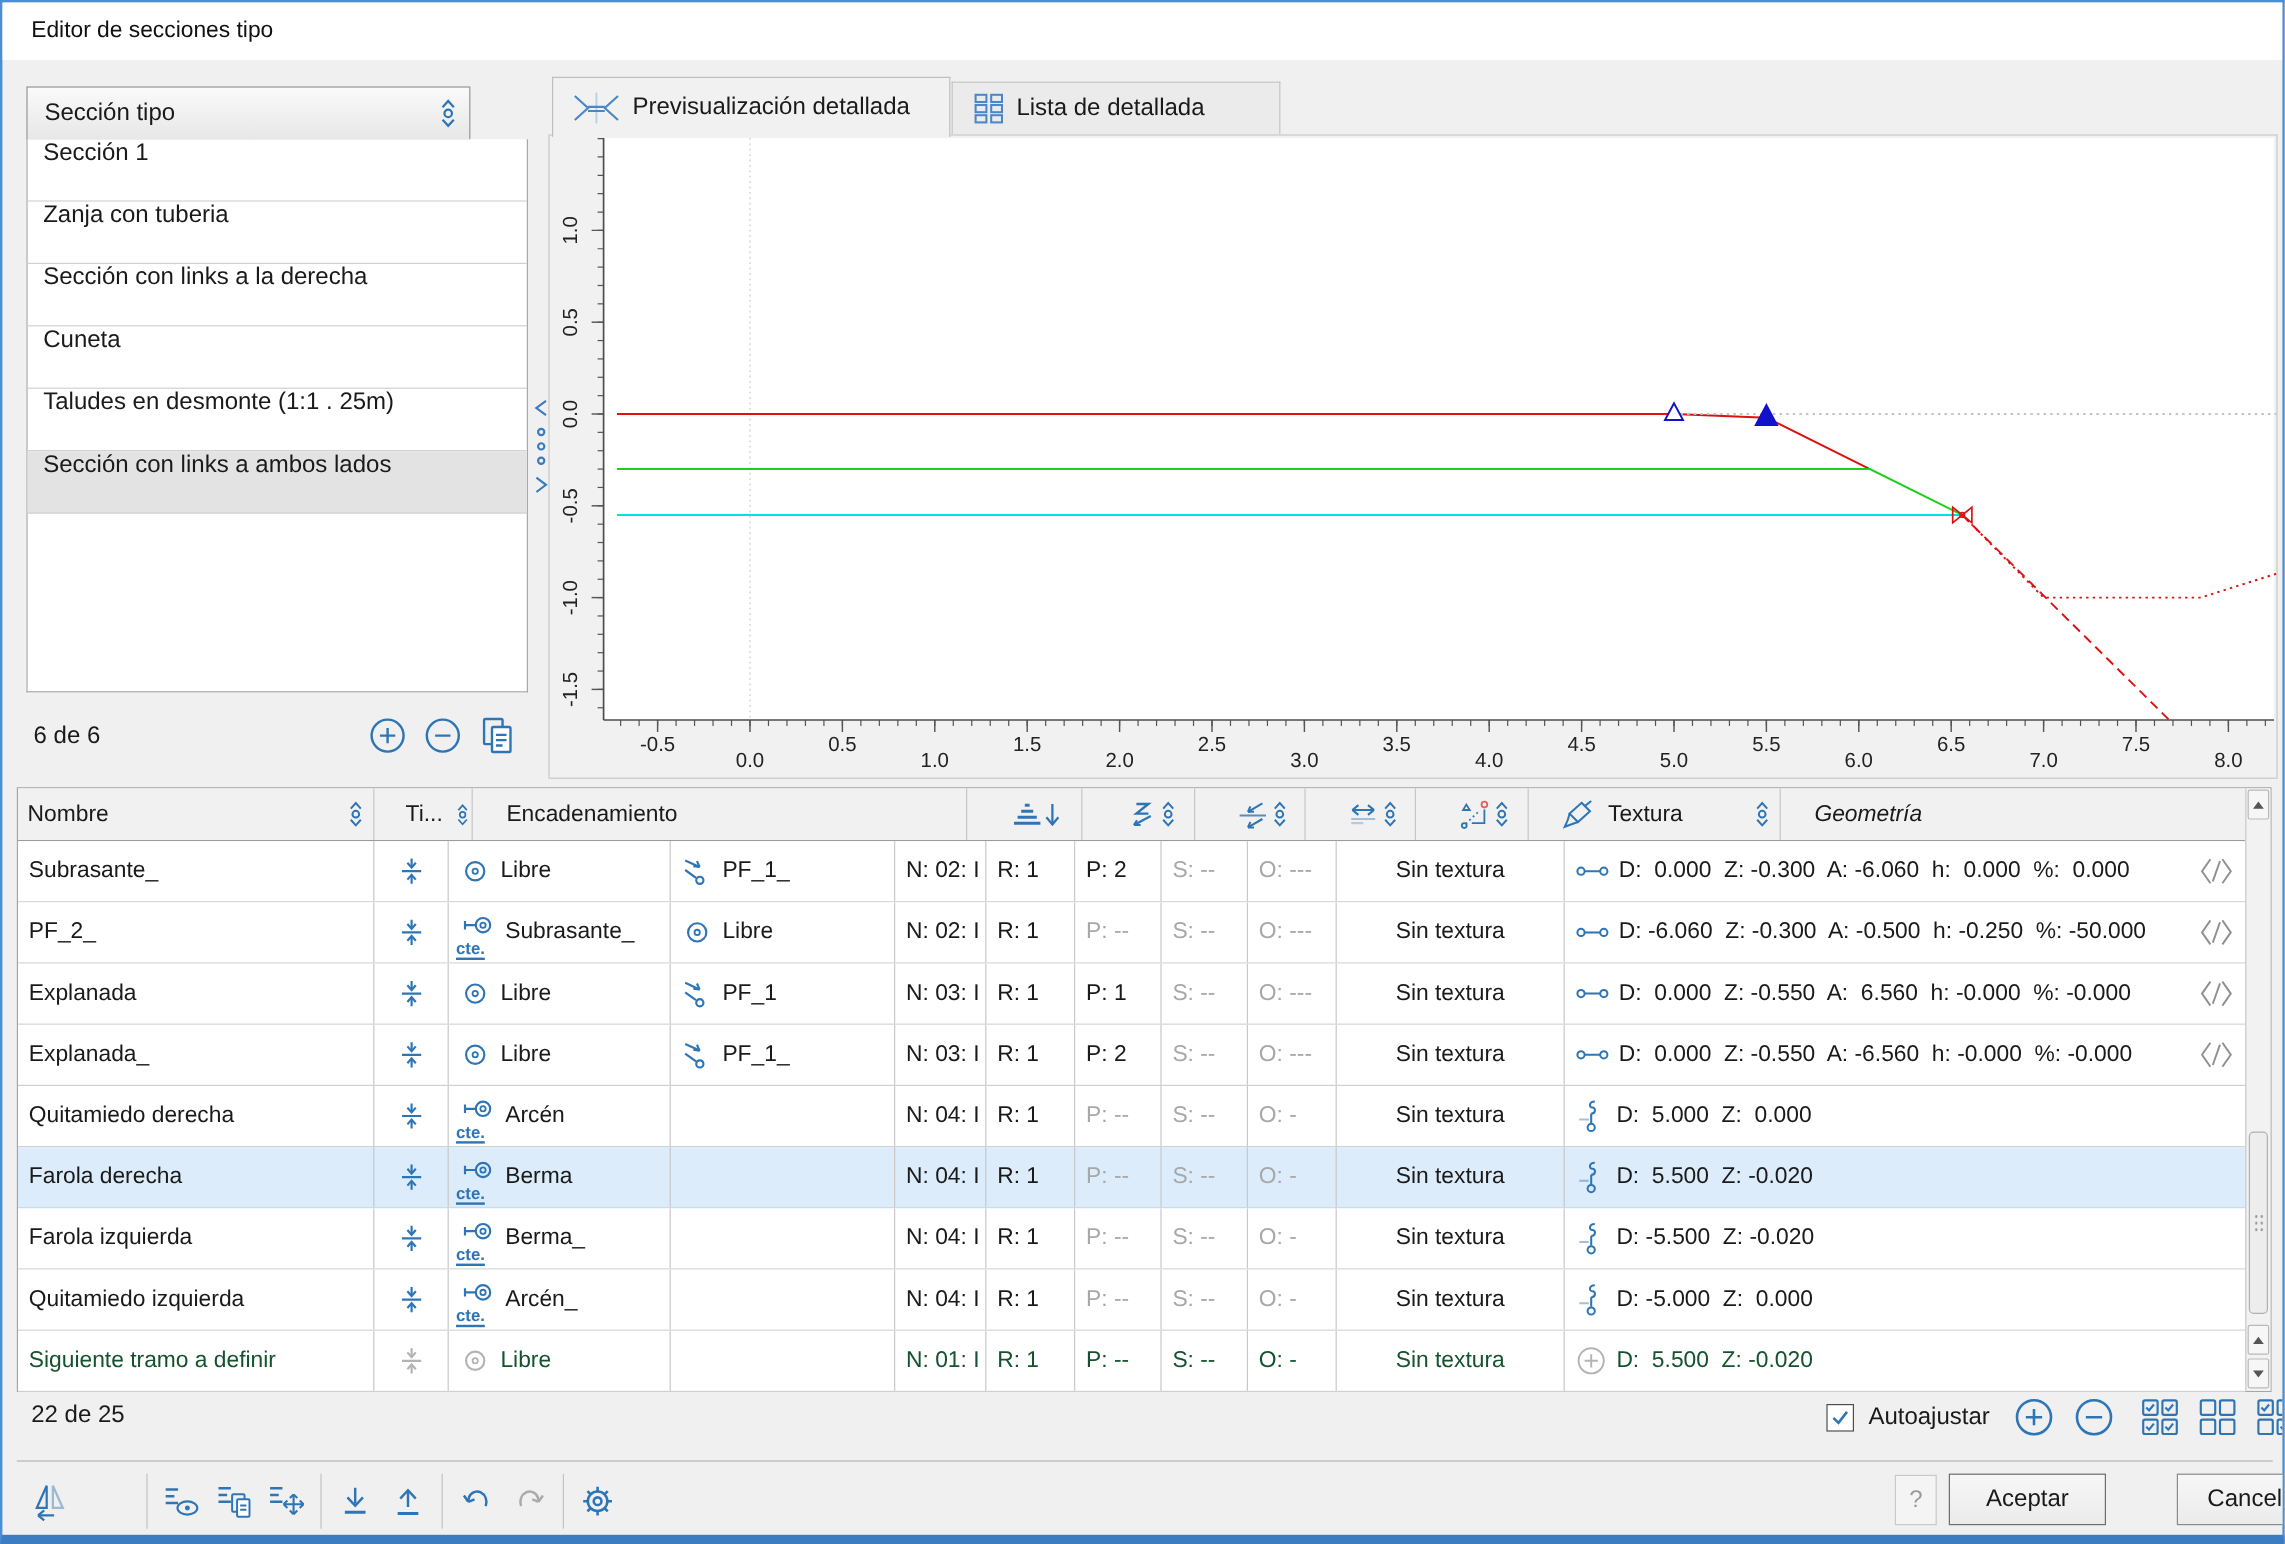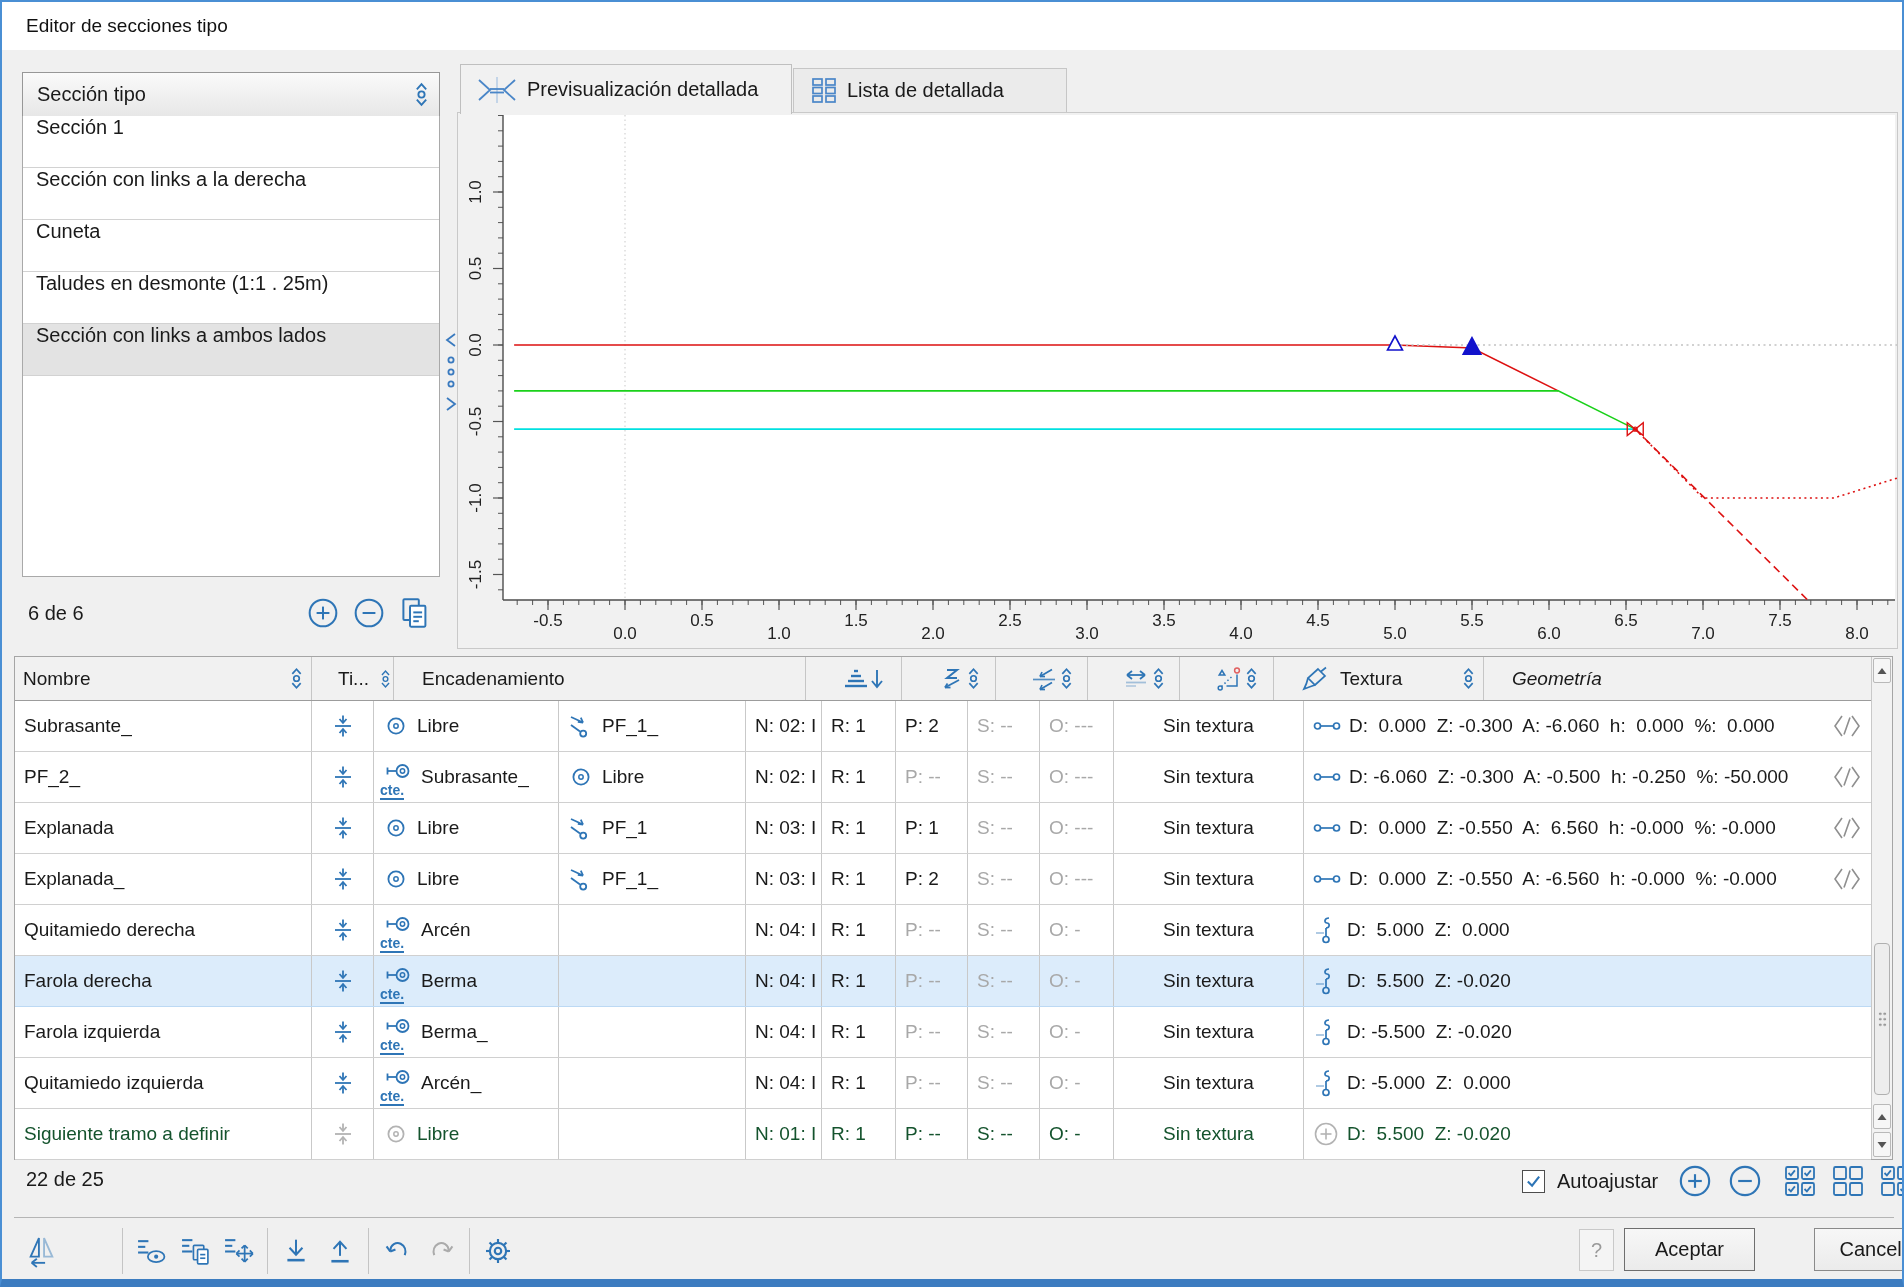--- a/index.html
+++ b/index.html
@@ -2,21 +2,21 @@
 <html><head>
 <meta charset="utf-8">
 <style>
   html,body{margin:0;padding:0;background:#d6d6d6;font-family:"Liberation Sans",sans-serif;}
   .dialog{position:relative;width:1904px;height:1287px;box-sizing:border-box;background:#f0f0f0;
           border:2px solid #4a8fd4;border-bottom:8px solid #3c7cc0;overflow:hidden;color:#1a1a1a;}
   .titlebar{position:absolute;left:0;top:0;right:0;height:48px;background:#ffffff;}
   .wtitle{position:absolute;left:24px;top:13px;font-size:19px;color:#111;}
 
   
-  .list-header{position:absolute;left:20px;top:70px;width:418px;height:45px;box-sizing:border-box;
+  .list-header{position:absolute;left:20px;top:70px;width:370px;height:45px;box-sizing:border-box;
     background:linear-gradient(#fafafa,#e7e7e7);border:1px solid #979797;display:flex;align-items:center;
     padding:0 10px 0 14px;font-size:20px;}
   .list-box{position:absolute;left:20px;top:114px;width:418px;height:461px;box-sizing:border-box;
     background:#fff;border:1px solid #a9a9a9;border-top:none;}
   .list-item{height:51px;border-bottom:1px solid #d2d2d2;display:flex;padding:0 13px;font-size:20px;cursor:default;}
   .list-item.sel{background:#e3e3e3;}
   .list-count{position:absolute;left:26px;top:600px;font-size:20px;}
   .list-actions{position:absolute;left:303px;top:593px;display:flex;gap:10px;}
   .icbtn{width:36px;height:36px;display:flex;align-items:center;justify-content:center;background:none;border:none;padding:0;color:#2e75b6;}
   .icbtn svg{display:block;}
@@ -395,20 +395,23 @@
 
   <div class="list-header">
     <span>Sección tipo</span>
     <svg class="sort" width="15" height="27" style="margin-left:auto;color:#2e75b6;">
         <use href="#sym-sort"></use>
       </svg>
   </div>
   <div class="list-box">
     <div class="list-item">
         <span>Sección 1</span>
+      </div>
+    <div class="list-item">
+        <span>Zanja con tuberia</span>
       </div>
     <div class="list-item">
         <span>Sección con links a la derecha</span>
       </div>
     <div class="list-item">
         <span>Cuneta</span>
       </div>
     <div class="list-item">
         <span>Taludes en desmonte (1:1 . 25m)</span>
       </div>

